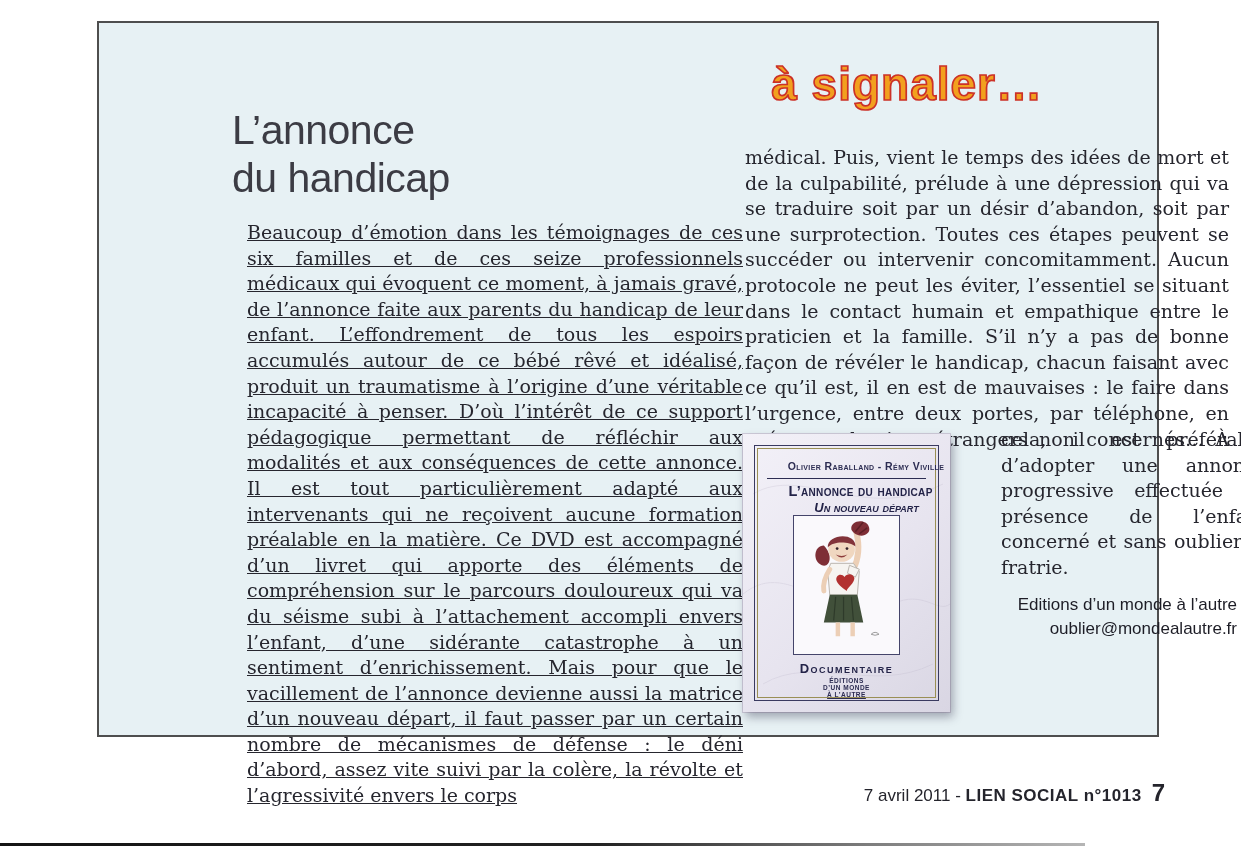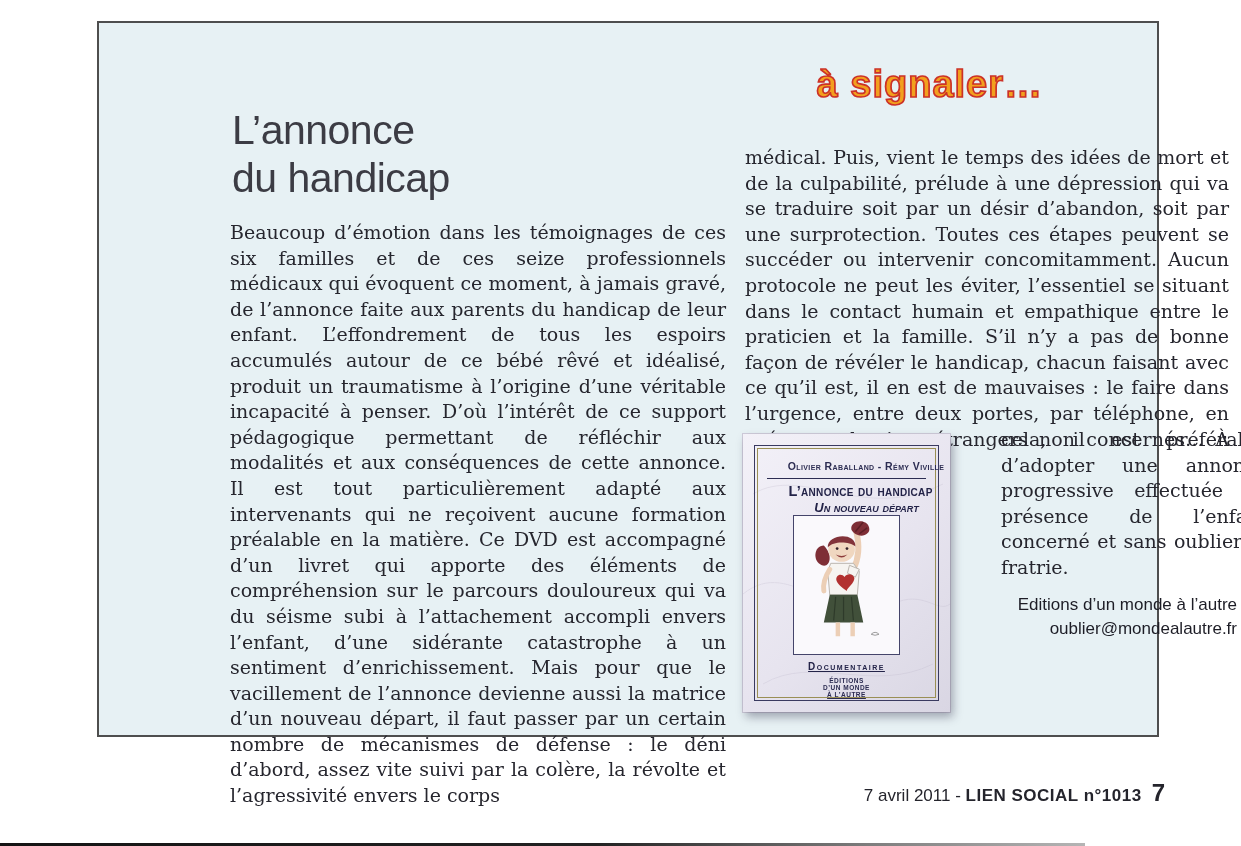--- a/index.html
+++ b/index.html
@@ -20,42 +20,42 @@
   
   .panel {
     position:absolute; left:97px; top:21px; width:1062px; height:716px;
     background:#e7f1f4;
     border:2px solid #4e4e4e;
   }
 
   
   .signaler {
     position:absolute; top:40px; right:114px;
-    font-size:38px; line-height:42px; font-weight:700;
+    font-size:46px; line-height:42px; font-weight:700;
     letter-spacing:1px;
     color:#f2a01e;
     -webkit-text-stroke:1.7px #cc3127;
   }
 
   
   .article-title {
     position:absolute; left:133px; top:83px;
     font-size:41px; line-height:48px; font-weight:400;
     color:#3c3c44; letter-spacing:-0.5px;
   }
 
   
   .serif {
     font-family:"DejaVu Serif", "Liberation Serif", serif;
     font-size:19px; line-height:25.6px;
     color:#26262e;
     text-align:justify;
     hyphens:auto; -webkit-hyphens:auto;
   }
-  .col-left  { position:absolute; left:131px; top:197px; width:496px; }
+  .col-left  { position:absolute; left:148px; top:197px; width:496px;text-decoration:underline; }
   .col-right { position:absolute; left:646px; top:122px; width:484px; }
   .col-wrap  { position:absolute; left:864px; top:404px; width:266px;margin-left:38px; }
 
   
   .dvd-card {
     position:absolute; left:644px; top:411px; width:207px; height:278px;
     background:linear-gradient(135deg,#f3f1f8 0%, #e7e4ef 55%, #d9d6e3 100%);
     box-shadow:3px 5px 9px rgba(50,50,75,0.40), 0 0 0 1px #cfccda;
   }
   .dvd-sketch { position:absolute; inset:0; opacity:0.5; }
@@ -76,22 +76,22 @@
     position:absolute; top:66px; left:0; right:0; text-align:center;
     font-variant:small-caps; font-weight:700; font-style:italic;
     font-size:13px; color:#232348;padding-left:40px;
   }
   .dvd-illustration {
     position:absolute; top:81px; left:50px; width:107px; height:140px;
     border:1px solid #44446a; background:#faf9fc;
   }
   .dvd-genre {
     position:absolute; top:227px; left:0; right:0; text-align:center;
-    font-variant:small-caps; font-weight:700; font-size:10px;
-    letter-spacing:1.5px; color:#232348;text-decoration:underline;
+    font-variant:small-caps; font-weight:700; font-size:13px;
+    letter-spacing:1.5px; color:#232348;
   }
   .dvd-logo {
     position:absolute; top:243px; left:0; right:0; text-align:center;
     font-size:6.5px; line-height:7px; font-weight:700;
     letter-spacing:0.5px; color:#2c2c52; text-transform:uppercase;
   }
   .dvd-logo .u { text-decoration:underline; }
 
   
   .caption {

